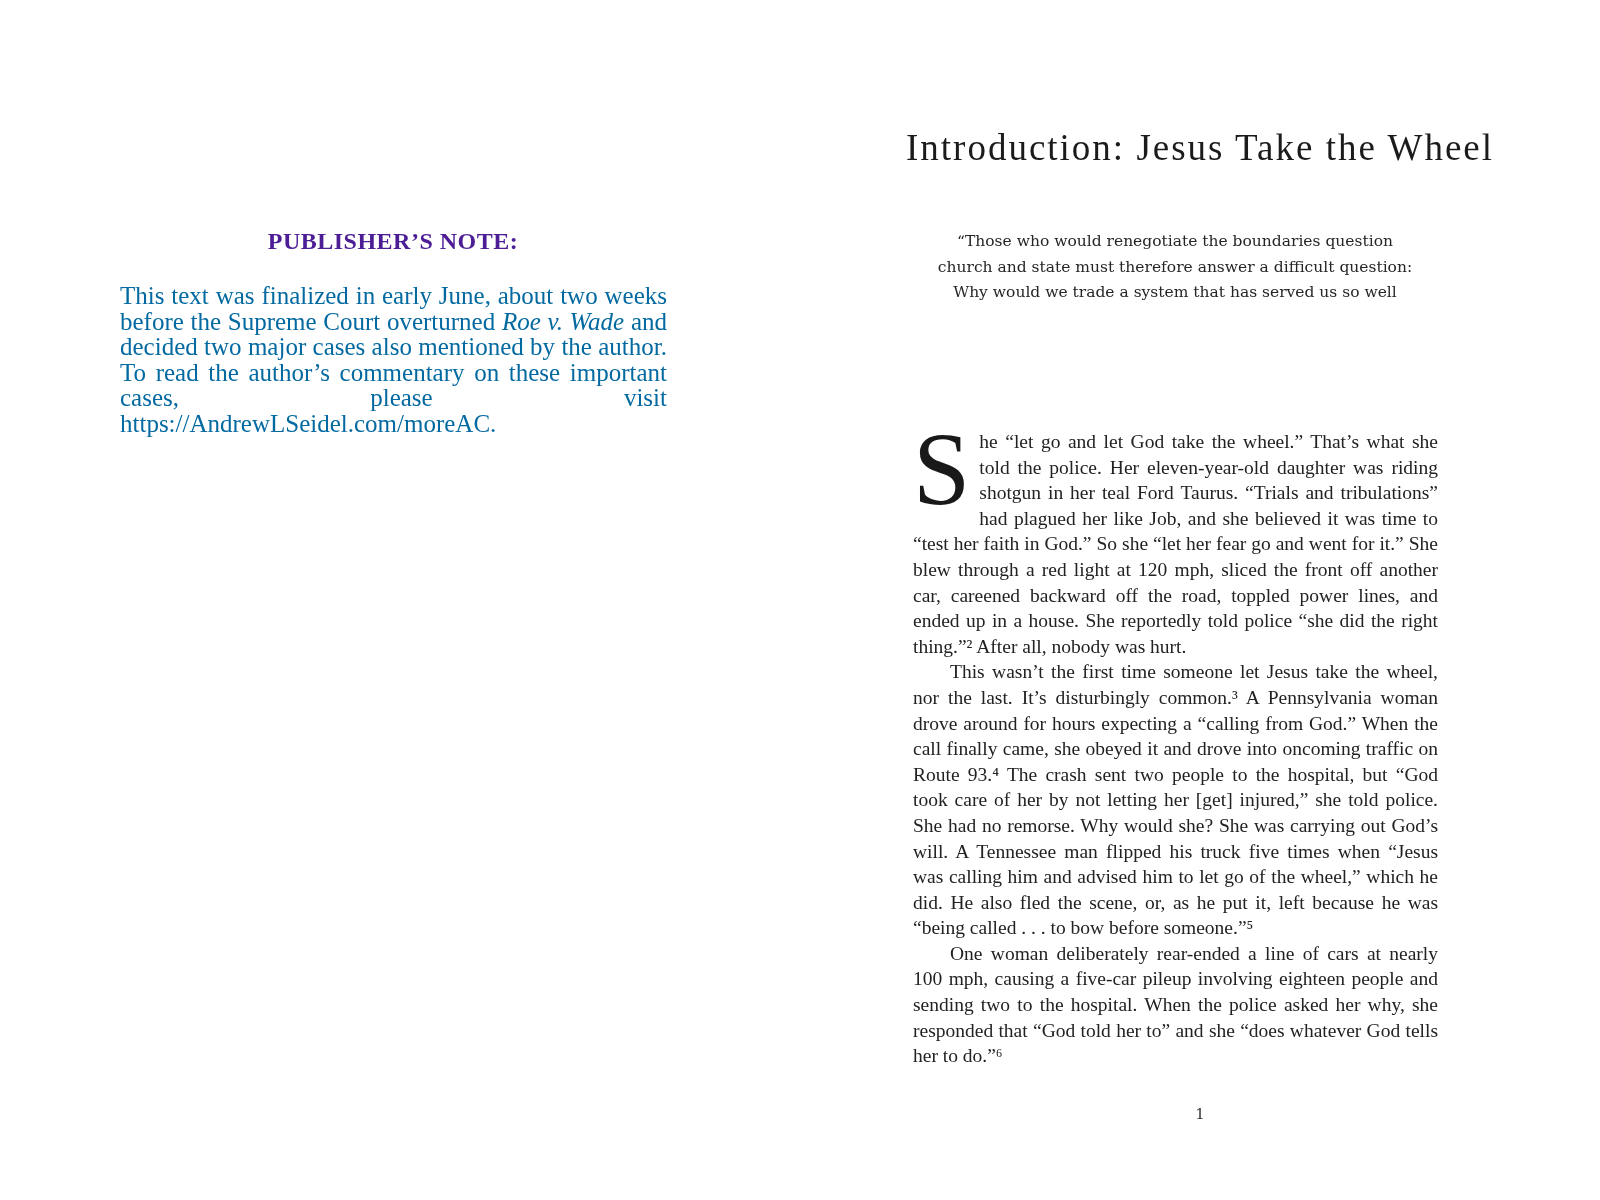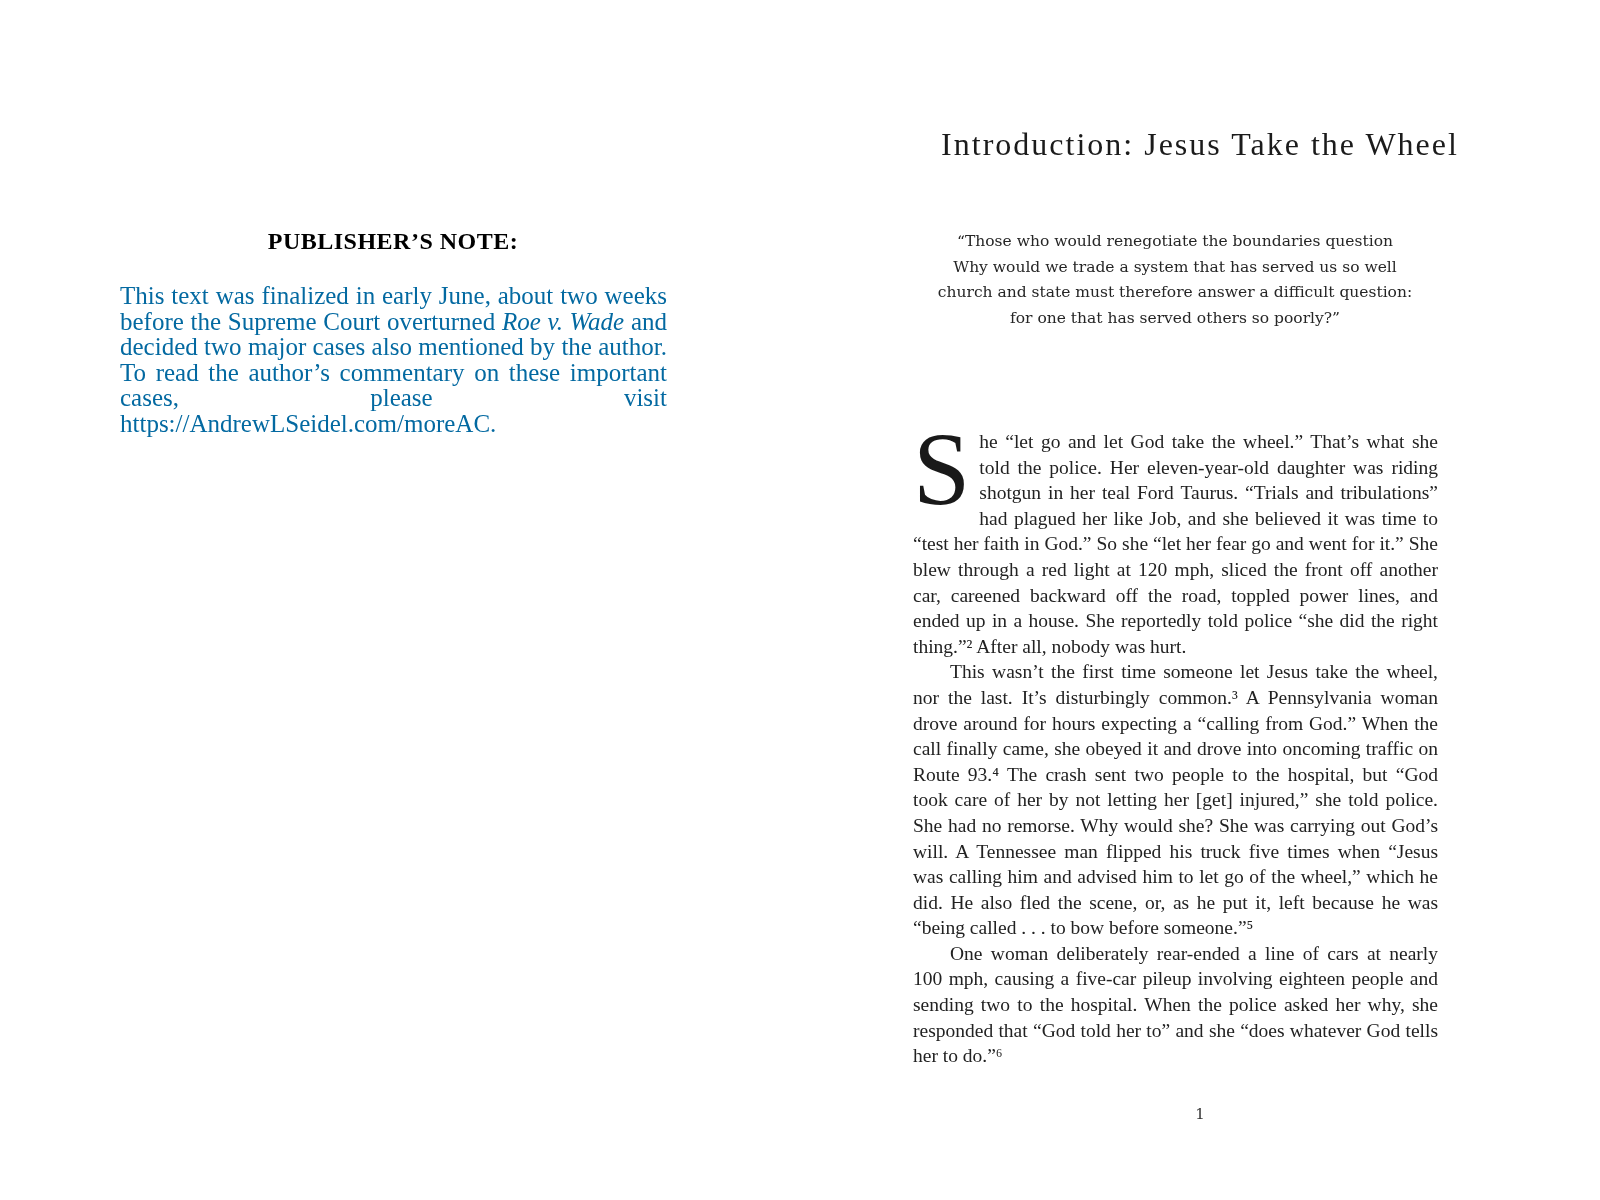--- a/index.html
+++ b/index.html
@@ -14,38 +14,38 @@
 
   
   .left-page { position: absolute; left: 0; top: 0; width: 800px; height: 1200px; }
   .pub-note-title {
     position: absolute; left: 120px; top: 228px; width: 546px;
     text-align: center;
     font-family: "Liberation Serif", "DejaVu Serif", serif;
     font-weight: 700;
     font-size: 24px;
     letter-spacing: 0.5px;
-    color: #000000;
+    color: #4c1d95;
   }
   .pub-note-body {
     position: absolute; left: 120px; top: 283px; width: 547px;
     font-size: 25px; line-height: 25.6px;
     text-align: justify;
     color: #0369a1;
   }
   .pub-note-body em { font-style: italic; }
 
   
   .right-page { position: absolute; left: 800px; top: 0; width: 800px; height: 1200px; }
   .chapter-title {
     position: absolute; left: 100px; top: 126px; width: 600px;
     text-align: center;
     font-family: "Liberation Serif", "DejaVu Serif", serif;
     font-weight: 400;
-    font-size: 32px;
+    font-size: 37px;
     letter-spacing: 2px;
     color: #1b1b1b;
   }
   .epigraph {
     position: absolute; left: 125px; top: 229px; width: 500px;
     text-align: center;
     font-family: "DejaVu Serif", "Liberation Serif", serif;
     font-size: 15.5px; line-height: 25.6px;
     color: #262626;
   }
@@ -89,23 +89,22 @@
     <h2 class="pub-note-title">PUBLISHER’S NOTE:</h2>
     <p class="pub-note-body"><span>This text was finalized in early June, about two weeks before the Supreme Court overturned </span><em>Roe v. Wade</em><span> and decided two major cases also mentioned by the author. To read the author’s commentary on these important cases, please visit https://AndrewLSeidel.com/moreAC.</span></p>
   </section>
 
   <section class="right-page">
     <h1 class="chapter-title">Introduction: Jesus Take the Wheel</h1>
 
     <div class="epigraph">
       <div>
           <div>“Those who would renegotiate the boundaries question</div>
+          <div>church and state must therefore answer a difficult question:</div>
           <div>Why would we trade a system that has served us so well</div>
-          <div>church and state must therefore answer a difficult question:</div>
-          <div>for one that has served others so poorly?”</div>
         </div>
     </div>
 
     <div class="body-text">
       <p class="para first"><span class="dropcap">S</span><span>he “let go and let God take the wheel.” That’s what she told the police. Her eleven-year-old daughter was riding shotgun in her teal Ford Taurus. “Trials and tribulations” had plagued her like Job, and she believed it was time to “test her faith in God.” So she “let her fear go and went for it.” She blew through a red light at 120 mph, sliced the front off another car, careened backward off the road, toppled power lines, and ended up in a house. She reportedly told police “she did the right thing.”² After all, nobody was hurt.</span></p>
       <div>
           <p class="para indent">This wasn’t the first time someone let Jesus take the wheel, nor the last. It’s disturbingly common.³ A Pennsylvania woman drove around for hours expecting a “calling from God.” When the call finally came, she obeyed it and drove into oncoming traffic on Route 93.⁴ The crash sent two people to the hospital, but “God took care of her by not letting her [get] injured,” she told police. She had no remorse. Why would she? She was carrying out God’s will. A Tennessee man flipped his truck five times when “Jesus was calling him and advised him to let go of the wheel,” which he did. He also fled the scene, or, as he put it, left because he was “being called . . . to bow before someone.”⁵</p>
           <p class="para indent">One woman deliberately rear-ended a line of cars at nearly 100 mph, causing a five-car pileup involving eighteen people and sending two to the hospital. When the police asked her why, she responded that “God told her to” and she “does whatever God tells her to do.”⁶</p>
         </div>
     </div>

